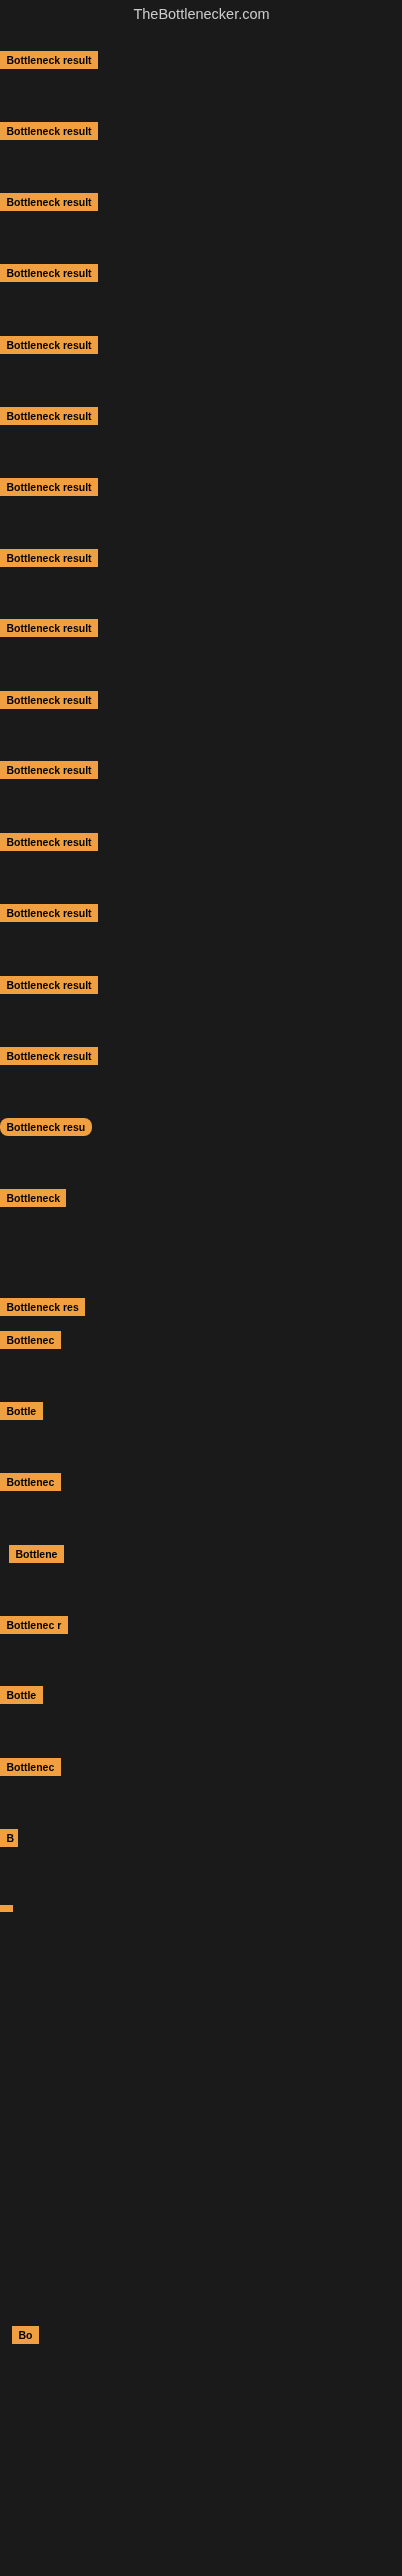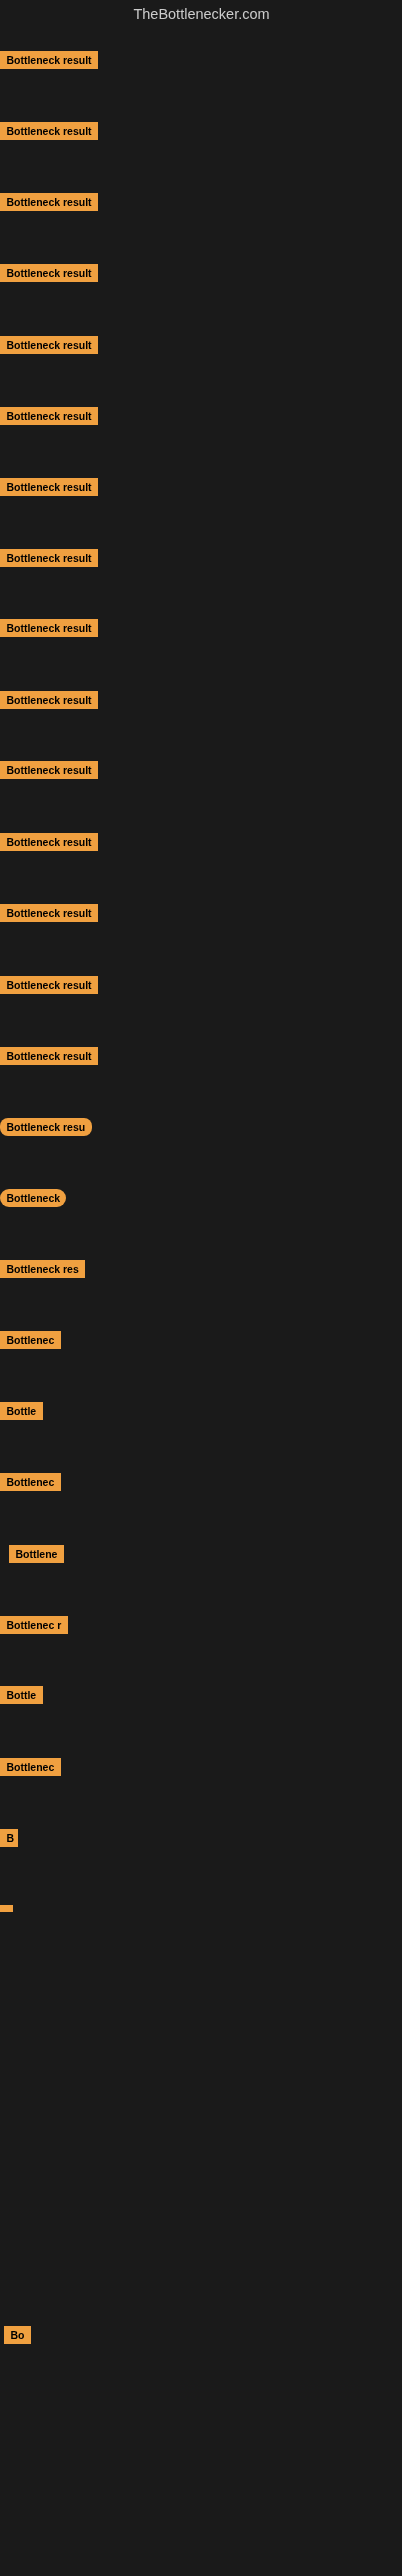--- a/index.html
+++ b/index.html
@@ -51,26 +51,26 @@
     <div class="badge-container" style="top: 449px; left: 0px; position: absolute;"><span class="bottleneck-badge" style="max-width: 148px;">Bottleneck result</span></div>
     <div class="badge-container" style="top: 520px; left: 0px; position: absolute;"><span class="bottleneck-badge" style="max-width: 148px;">Bottleneck result</span></div>
     <div class="badge-container" style="top: 590px; left: 0px; position: absolute;"><span class="bottleneck-badge" style="max-width: 146px;">Bottleneck result</span></div>
     <div class="badge-container" style="top: 662px; left: 0px; position: absolute;"><span class="bottleneck-badge" style="max-width: 144px;">Bottleneck result</span></div>
     <div class="badge-container" style="top: 732px; left: 0px; position: absolute;"><span class="bottleneck-badge" style="max-width: 141px;">Bottleneck result</span></div>
     <div class="badge-container" style="top: 804px; left: 0px; position: absolute;"><span class="bottleneck-badge" style="max-width: 135px;">Bottleneck result</span></div>
     <div class="badge-container" style="top: 875px; left: 0px; position: absolute;"><span class="bottleneck-badge" style="max-width: 137px;">Bottleneck result</span></div>
     <div class="badge-container" style="top: 947px; left: 0px; position: absolute;"><span class="bottleneck-badge" style="max-width: 132px;">Bottleneck result</span></div>
     <div class="badge-container" style="top: 1018px; left: 0px; position: absolute;"><span class="bottleneck-badge" style="max-width: 127px;">Bottleneck result</span></div>
     <div class="badge-container" style="top: 1089px; left: 0px; position: absolute;"><span class="bottleneck-badge" style="max-width: 122px; border-radius: 8px;">Bottleneck resu</span></div>
-    <div class="badge-container" style="top: 1160px; left: 0px; position: absolute;"><span class="bottleneck-badge" style="max-width: 89px; border-radius: 9px;">Bottleneck</span></div>
-    <div class="badge-container" style="top: 1231px; left: 0px; position: absolute;"><span class="bottleneck-badge" style="max-width: 105px;">Bottleneck res</span></div>
+    <div class="badge-container" style="top: 1160px; left: 0px; position: absolute;"><span class="bottleneck-badge" style="max-width: 89px;">Bottleneck</span></div>
+    <div class="badge-container" style="top: 1231px; left: 0px; position: absolute;"><span class="bottleneck-badge" style="max-width: 105px; margin-top: 38px;">Bottleneck res</span></div>
     <div class="badge-container" style="top: 1302px; left: 0px; position: absolute;"><span class="bottleneck-badge" style="max-width: 72px;">Bottlenec</span></div>
     <div class="badge-container" style="top: 1373px; left: 0px; position: absolute;"><span class="bottleneck-badge" style="max-width: 56px;">Bottle</span></div>
     <div class="badge-container" style="top: 1444px; left: 0px; position: absolute;"><span class="bottleneck-badge" style="max-width: 76px;">Bottlenec</span></div>
     <div class="badge-container" style="top: 1516px; left: 0px; position: absolute; margin-left: 9px;"><span class="bottleneck-badge" style="max-width: 60px;">Bottlene</span></div>
     <div class="badge-container" style="top: 1587px; left: 0px; position: absolute;"><span class="bottleneck-badge" style="max-width: 93px;">Bottlenec r</span></div>
     <div class="badge-container" style="top: 1657px; left: 0px; position: absolute;"><span class="bottleneck-badge" style="max-width: 55px;">Bottle</span></div>
     <div class="badge-container" style="top: 1729px; left: 0px; position: absolute;"><span class="bottleneck-badge" style="max-width: 81px;">Bottlenec</span></div>
     <div class="badge-container" style="top: 1800px; left: 0px; position: absolute;"><span class="bottleneck-badge" style="max-width: 17.7px;">B</span></div>
     <div class="badge-container" style="top: 1871px; left: 0px; position: absolute;"><span class="bottleneck-badge" style="max-width: 6.4px;"></span></div>
-    <div class="badge-container" style="top: 2297px; left: 4px; position: absolute;"><span class="bottleneck-badge" style="max-width: 28px;">Bo</span></div>
+    <div class="badge-container" style="top: 2297px; left: 12px; position: absolute;"><span class="bottleneck-badge" style="max-width: 28px;">Bo</span></div>
   </div>
 
 
 </body></html>

